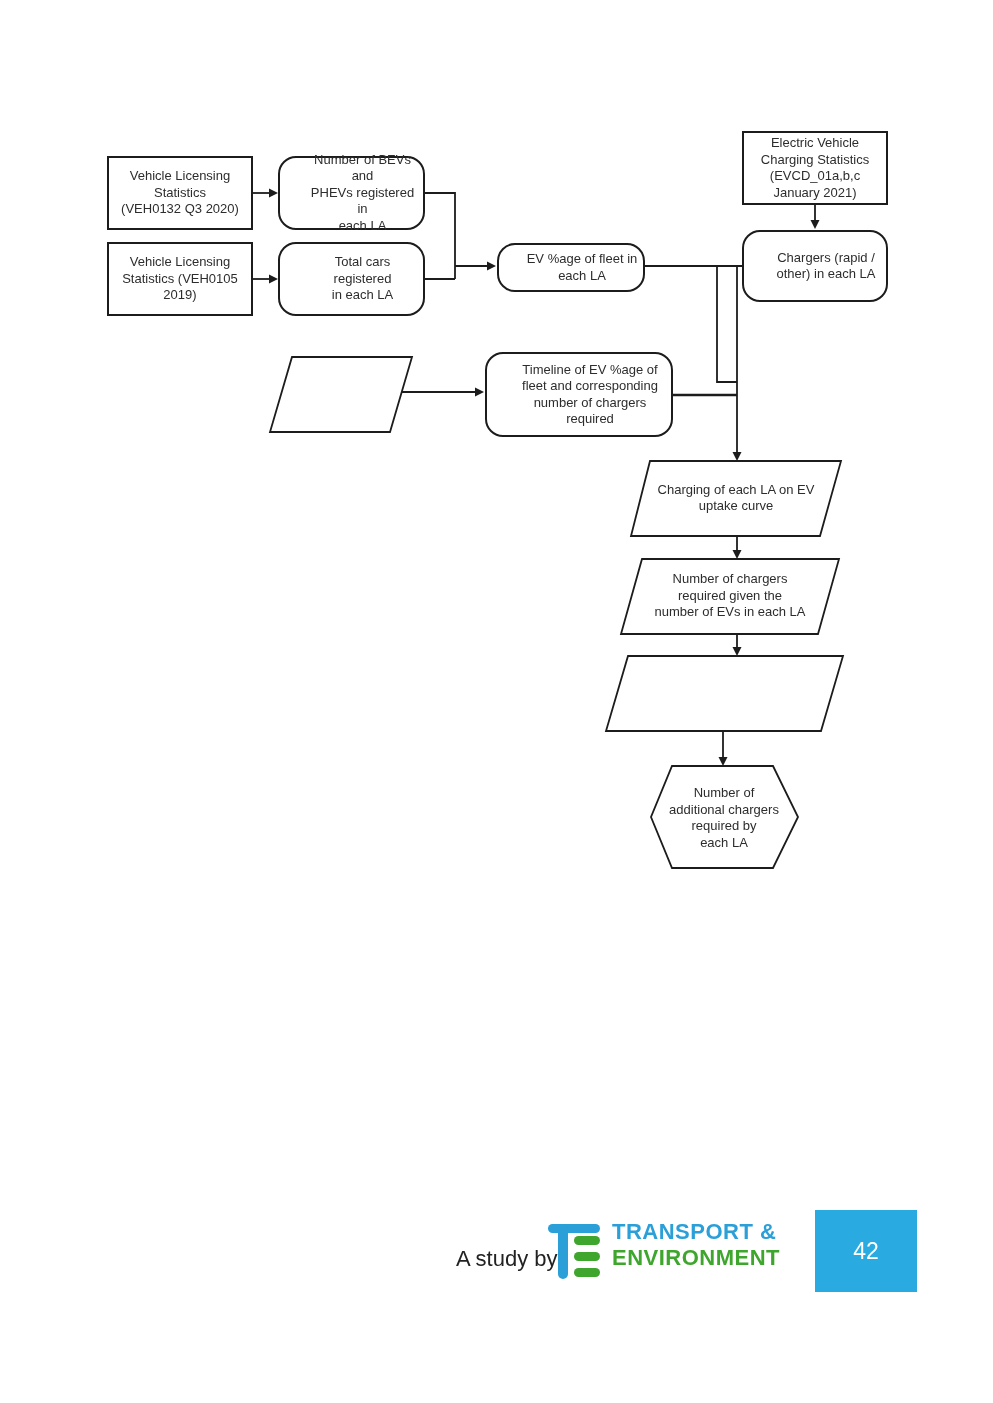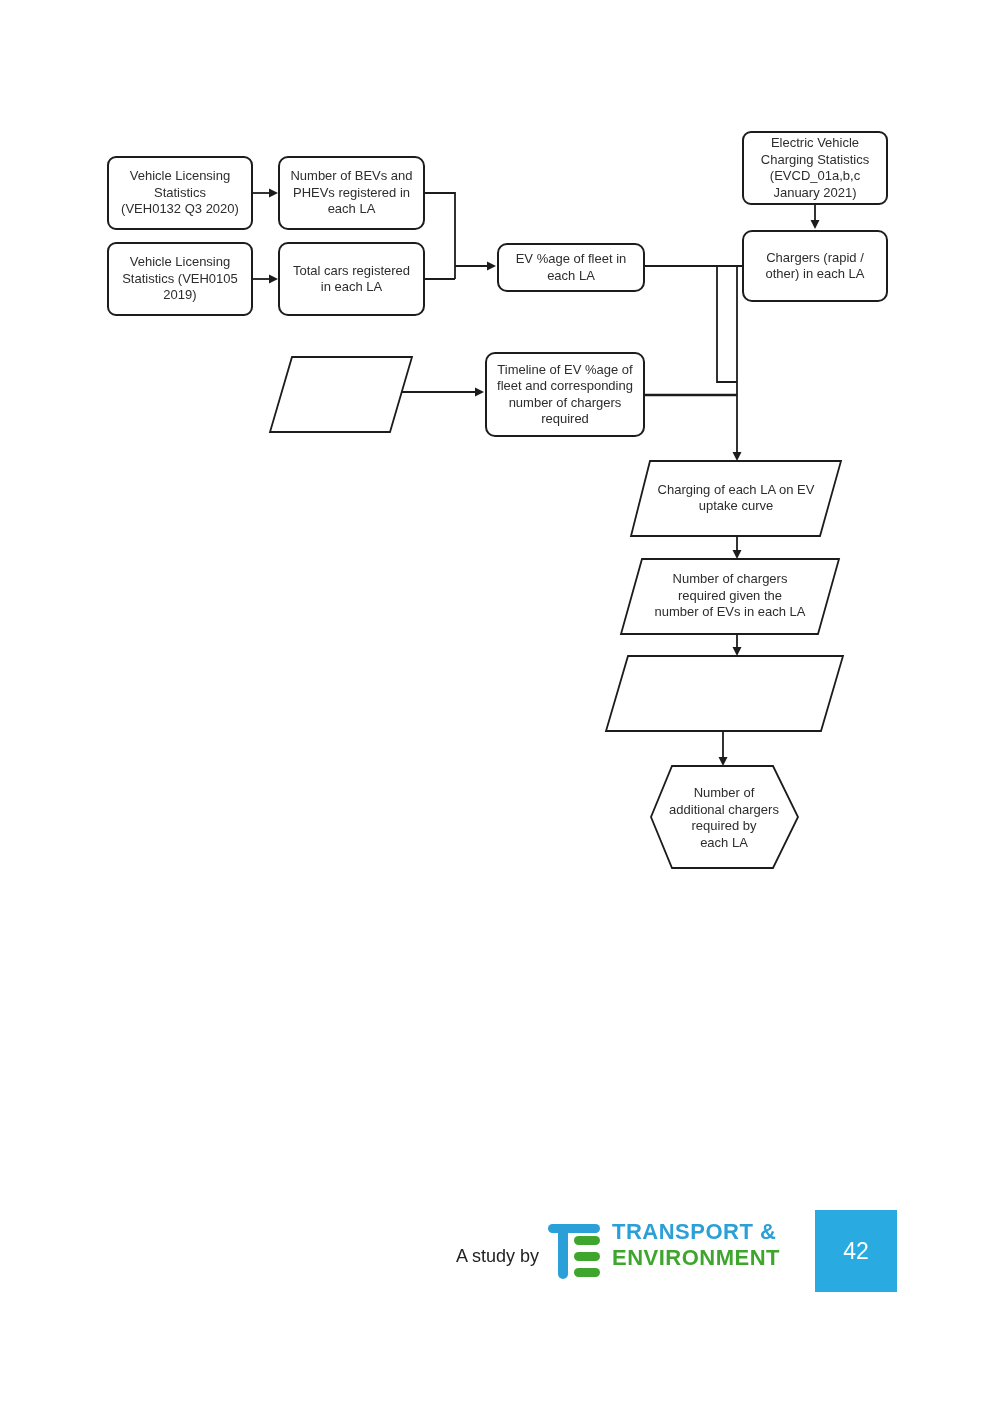--- a/index.html
+++ b/index.html
@@ -6,47 +6,47 @@
   .page {
     position:relative; width:993px; height:1403px; background:#ffffff;
     font-family:"Liberation Sans", sans-serif; overflow:hidden;
   }
   
   .connectors { position:absolute; left:0; top:0; }
   .node {
     position:absolute; box-sizing:border-box;
     display:flex; align-items:center; justify-content:center;
     text-align:center; white-space:pre-line;
-    font-size:13px; line-height:1.27; color:#2d2d2d; padding:2px;border-radius:9px;
+    font-size:13px; line-height:1.27; color:#2d2d2d; padding:2px;
   }
   .box { border:2px solid #1c1c1c; background:#ffffff; }
-  .round { border-radius:10px; }
+  .round { border-radius:18px;padding-left:24px; }
   
   .figure-caption {
     position:absolute; left:104px; top:888px;
     font-size:16.5px; font-weight:bold; letter-spacing:-0.2px; color:#111111;
   }
   
   .study-by {
     position:absolute; left:456px; top:1246px;
-    font-size:18px; color:#222222;
+    font-size:22px; color:#222222;
   }
   .logo-mark { position:absolute; left:548px; top:1224px; width:52px; height:55px; }
   .lm-topbar { position:absolute; left:0; top:0; width:52px; height:9px; background:#2B9FD8; border-radius:4.5px; }
   .lm-stem   { position:absolute; left:10px; top:0; width:10px; height:55px; background:#2B9FD8; border-radius:5px; }
   .lm-bar    { position:absolute; left:26px; width:26px; height:9px; background:#3FA62D; border-radius:4.5px; }
   .lm-bar.b1 { top:12px; } .lm-bar.b2 { top:28px; } .lm-bar.b3 { top:44px; }
   .logo-text {
     position:absolute; left:612px; top:1219px;
     font-weight:bold; font-size:22px; line-height:26px; letter-spacing:0.5px;
   }
   .lt-blue  { color:#2B9FD8; }
   .lt-green { color:#3FA62D; }
   .page-box {
-    position:absolute; left:815px; top:1210px; width:82px; height:82px;
+    position:absolute; left:815px; top:1210px; width:102px; height:82px;
     background:#29ABE2; color:#ffffff;
     display:flex; align-items:center; justify-content:center; font-size:23px;
   }
 </style>
 </head>
 <body>
 
 <div class="page">
 
   <svg class="connectors" width="993" height="900" viewBox="0 0 993 900">
@@ -96,21 +96,21 @@
   <div class="node box round" style="left:278px;top:242px;width:147px;height:74px">Total cars registered
 in each LA</div>
   <div class="node box" style="left:742px;top:131px;width:146px;height:74px">Electric Vehicle
 Charging Statistics
 (EVCD_01a,b,c
 January 2021)</div>
   <div class="node box round" style="left:497px;top:243px;width:148px;height:49px">EV %age of fleet in
 each LA</div>
   <div class="node box round" style="left:742px;top:230px;width:146px;height:72px">Chargers (rapid /
 other) in each LA</div>
-  <div class="node box round" style="left:485px;top:352px;width:160px;height:85px">Timeline of EV %age of
+  <div class="node box round" style="left:485px;top:352px;width:188px;height:85px">Timeline of EV %age of
 fleet and corresponding
 number of chargers
 required</div>
 
   <div class="node" style="left:638px;top:470px;width:196px;height:56px">Charging of each LA on EV
 uptake curve</div>
   <div class="node" style="left:628px;top:563px;width:204px;height:66px">Number of chargers
 required given the
 number of EVs in each LA</div>
   <div class="node" style="left:656px;top:778px;width:136px;height:80px">Number of

